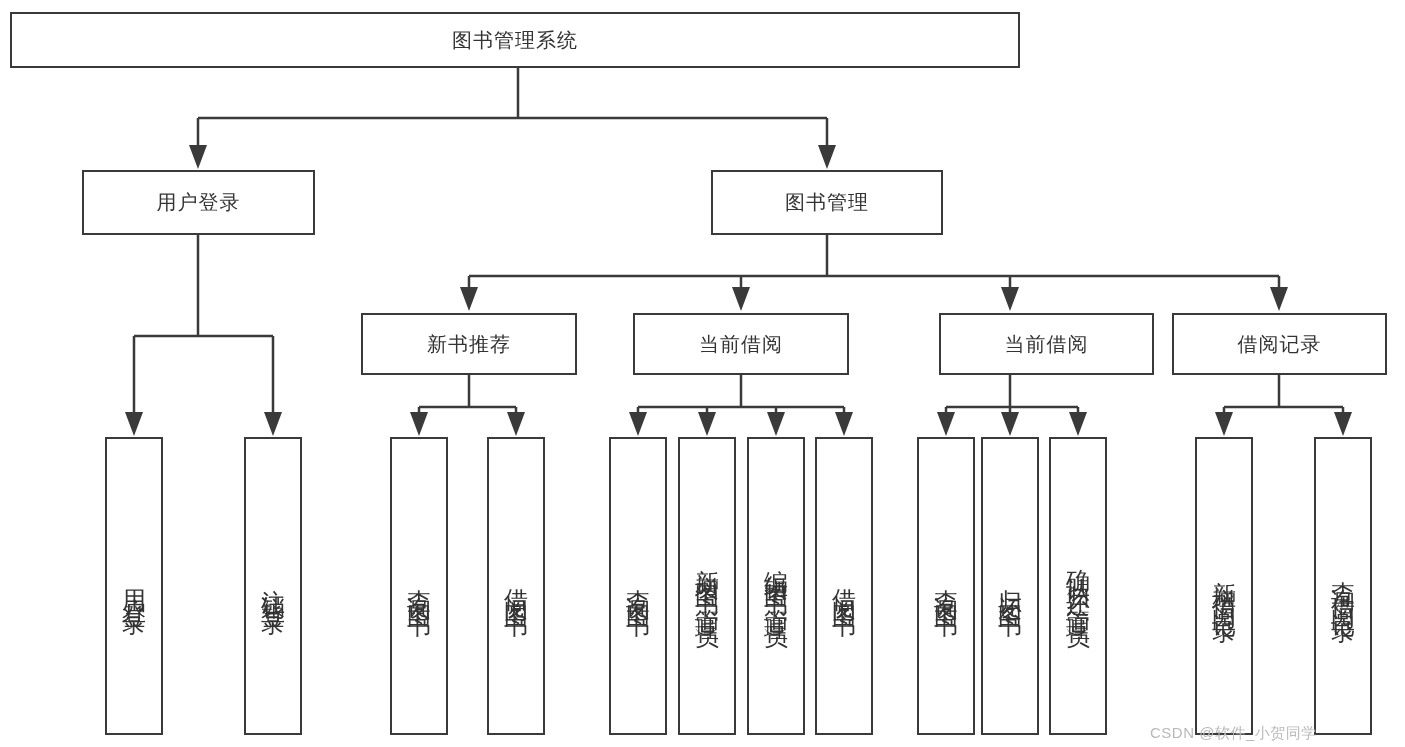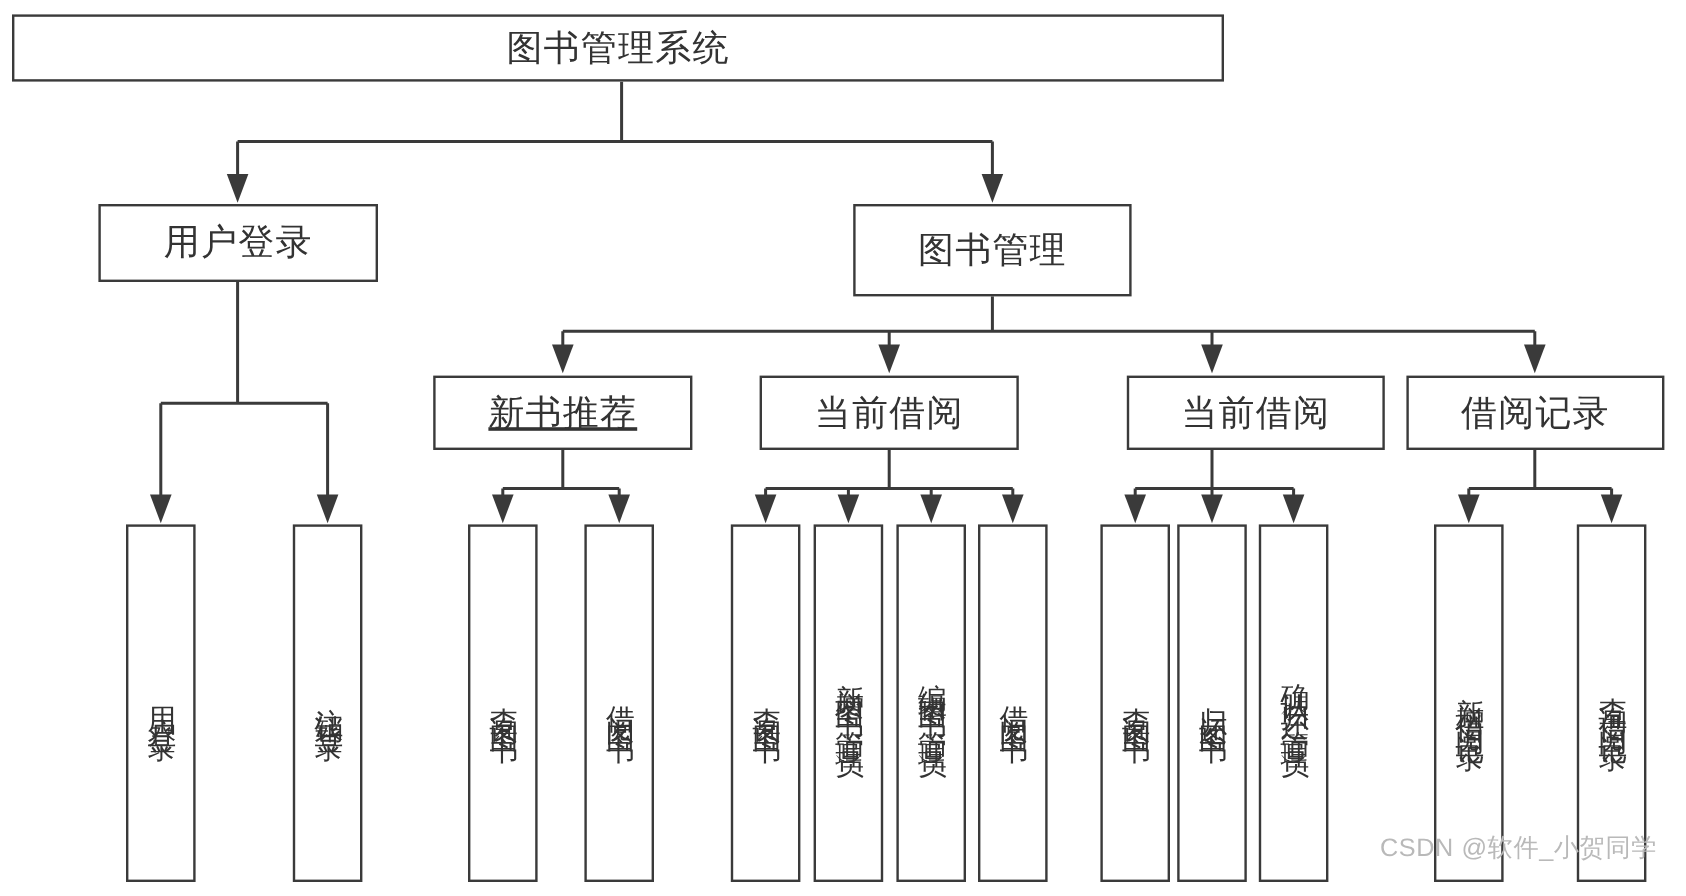--- a/index.html
+++ b/index.html
@@ -18,21 +18,21 @@
   }
   #connectors{
     position:absolute;left:0;top:0;z-index:0;
   }
   .node{
     position:absolute;
     box-sizing:border-box;
     border:2px solid var(--line);
     background:var(--bg);
     display:flex;align-items:center;justify-content:center;
-    font-size:30px;
+    font-size:20px;
     color:var(--text);
     z-index:1;
     letter-spacing:1px;
   }
   .leaf{
     position:absolute;
     box-sizing:border-box;
     top:437px;width:58px;height:298px;
     border:2px solid var(--line);
     background:var(--bg);
@@ -43,23 +43,23 @@
     writing-mode:vertical-rl;
     text-orientation:mixed;
     font-size:24px;
     letter-spacing:8px;
     color:var(--text);
     line-height:1;
     white-space:nowrap;
   }
   #watermark{
     position:absolute;
-    left:1150px;top:692px;
+    left:1150px;top:724px;
     width:255px;
-    font-size:21px;
+    font-size:15px;
     color:var(--wm);
     z-index:3;
     white-space:nowrap;
     letter-spacing:0.5px;
   }
 </style>
 </head>
 <body>
 
 <div id="canvas">
@@ -87,25 +87,25 @@
       <polygon points="1334,412 1352,412 1343,436" fill="#3a3a3a"></polygon>
     </svg>
 
   <div class="node" style="left:10px;top:12px;width:1010px;height:56px;">
     <span>图书管理系统</span>
   </div>
 
   <div class="node" style="left:82px;top:170px;width:233px;height:65px;">
     <span>用户登录</span>
   </div>
-  <div class="node" style="left:711px;top:170px;width:232px;height:77px;">
+  <div class="node" style="left:711px;top:170px;width:232px;height:65px;">
     <span>图书管理</span>
   </div>
 
-  <div class="node" style="left:361px;top:313px;width:216px;height:62px;text-decoration:underline;">
+  <div class="node" style="left:361px;top:313px;width:216px;height:62px;">
     <span>新书推荐</span>
   </div>
   <div class="node" style="left:633px;top:313px;width:216px;height:62px;">
     <span>当前借阅</span>
   </div>
   <div class="node" style="left:903px;top:313px;width:215px;height:62px;margin-left:36px;">
     <span>当前借阅</span>
   </div>
   <div class="node" style="left:1172px;top:313px;width:215px;height:62px;">
     <span>借阅记录</span>

